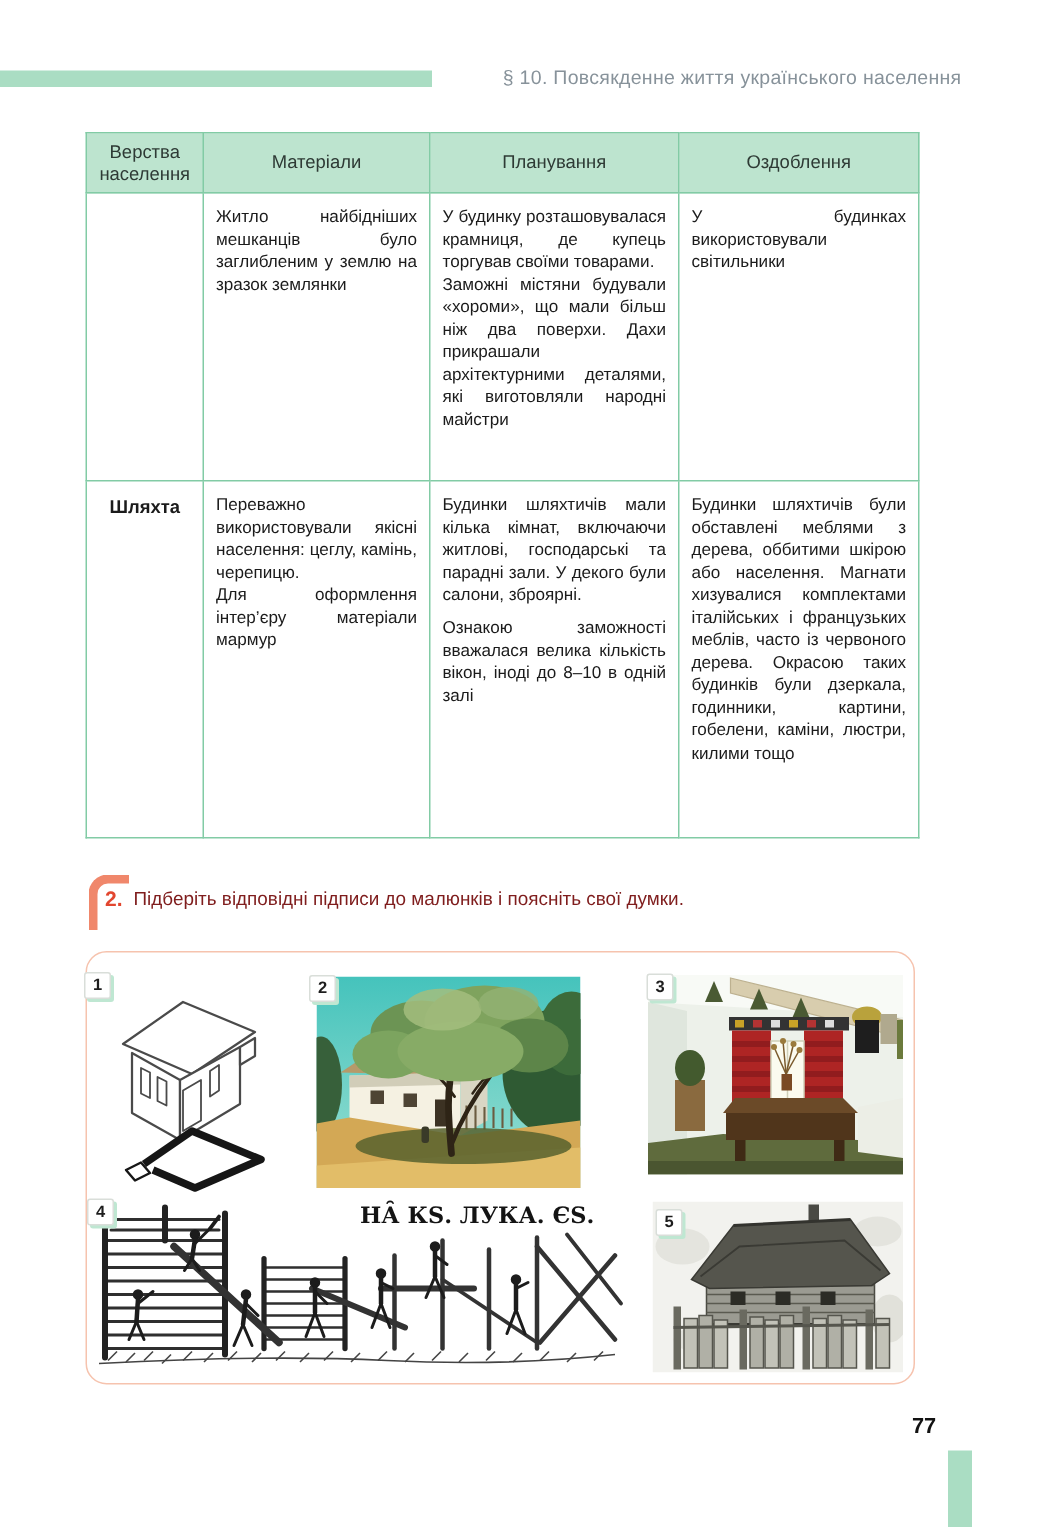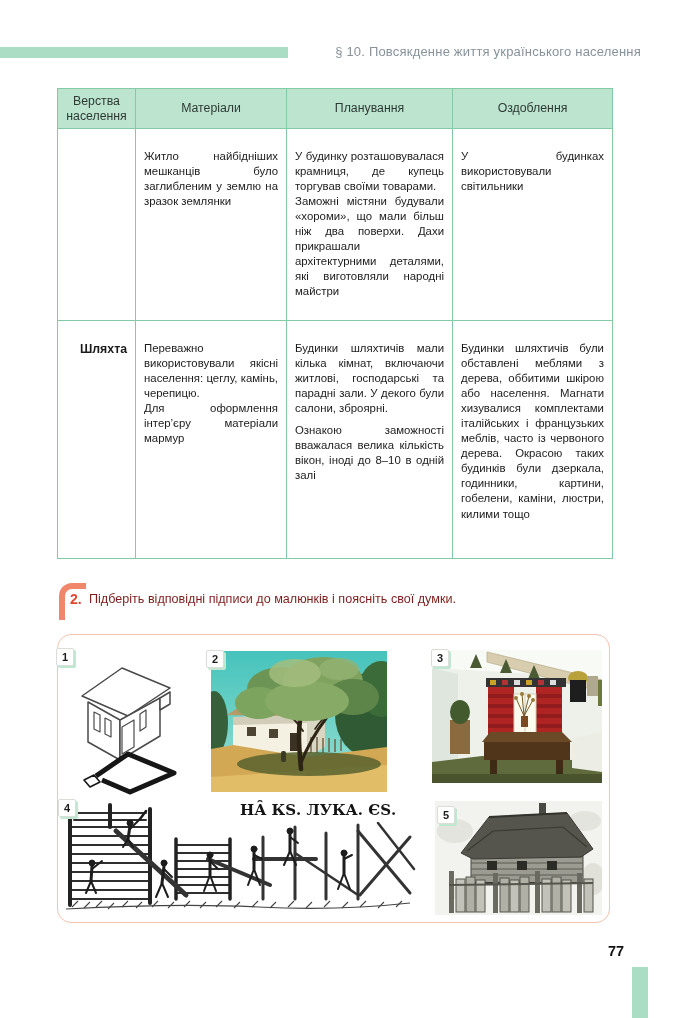--- a/index.html
+++ b/index.html
@@ -7,26 +7,26 @@
     position:relative; width:695px; height:1018px; background:#ffffff;
     font-family:"Liberation Sans", sans-serif; overflow:hidden; margin:0 auto;
   }
   
   .top-bar{position:absolute; left:0; top:47px; width:288px; height:11px; background:#aaddc3;}
   .section-title{position:absolute; right:54px; top:44px; font-size:13px; color:#87929a; letter-spacing:.2px; white-space:nowrap;}
   
   .tbl{position:absolute; left:57px; top:88px; width:555px; border-collapse:collapse; table-layout:fixed;border-radius:11px;}
   .tbl th,.tbl td{border:1.5px solid #82cba5;}
   .tbl th{background:#bde4cf; font-weight:normal; font-size:12.3px; color:#2e3a35; text-align:center; vertical-align:middle; padding:3px 2px; line-height:1.2; height:40px; box-sizing:border-box;}
-  .tbl td{vertical-align:top; padding:20px 8px 6px 8px; font-size:11.4px; line-height:1.32; color:#1b1b1b; text-align:justify; box-sizing:border-box;}
+  .tbl td{vertical-align:top; padding:9px 8px 6px 8px; font-size:11.4px; line-height:1.32; color:#1b1b1b; text-align:justify; box-sizing:border-box;}
   .tbl tr.r1 td{height:192px;}
   .tbl tr.r2 td{height:238px;}
   .tbl td p{margin:0;}
   .tbl td p.para-gap{margin-top:7px;}
-  .tbl td.stratum{font-weight:bold; font-size:12.3px; text-align:right;}
+  .tbl td.stratum{font-weight:bold; font-size:12.3px; text-align:center;}
   
   .ex-bracket{position:absolute; left:59px; top:583px; width:21px; height:31px;
     border-left:6px solid #f0876b; border-top:6px solid #f0876b; border-top-left-radius:13px;}
   .ex-number{position:absolute; left:70px; top:591px; color:#e2462f; font-weight:bold; font-size:14px;}
   .ex-text{position:absolute; left:89px; top:592px; width:510px; color:#7f1d1d; font-size:12.6px;}
   
   .panel{position:absolute; left:57px; top:634px; width:553px; height:289px;
     border:1.5px solid #f6c3ae; border-radius:14px; box-sizing:border-box;}
   .fig{position:absolute;}
   .fig svg{display:block;}

